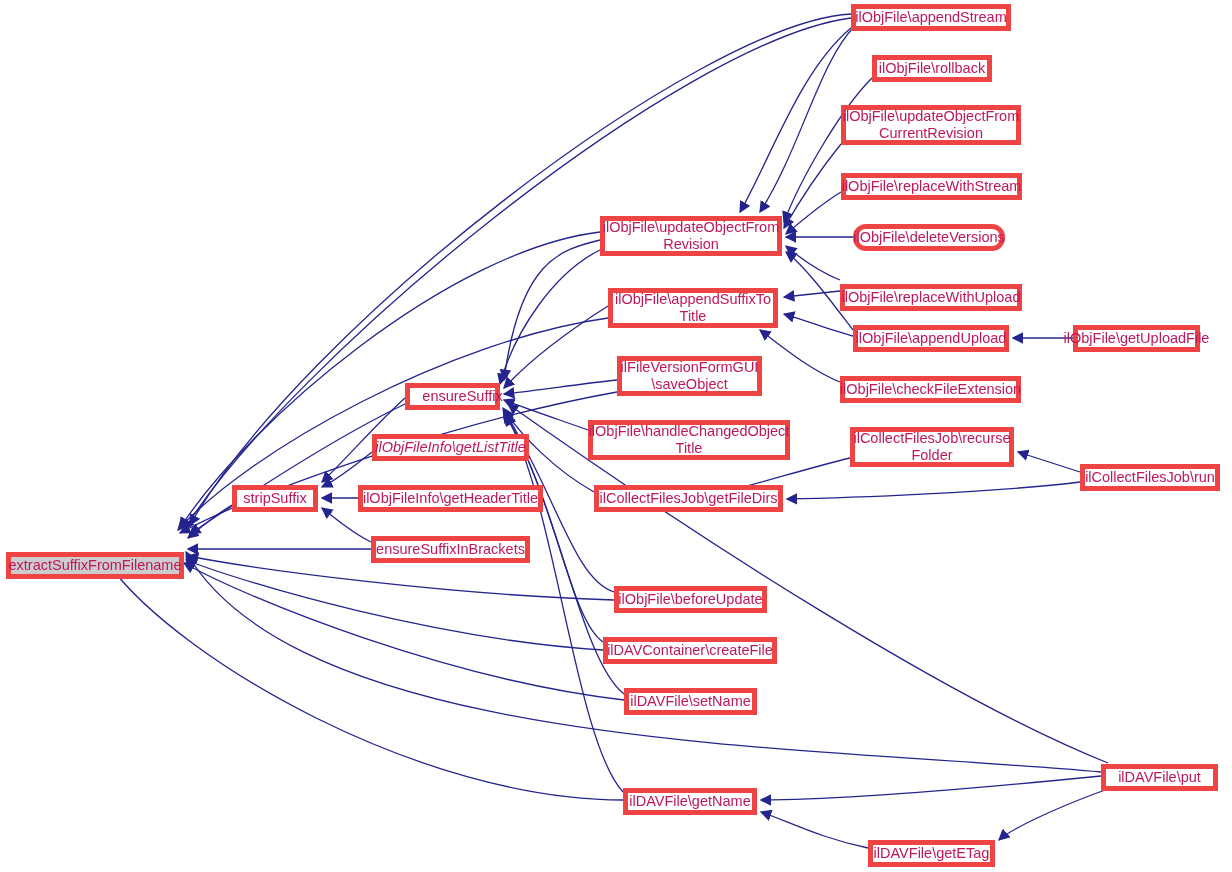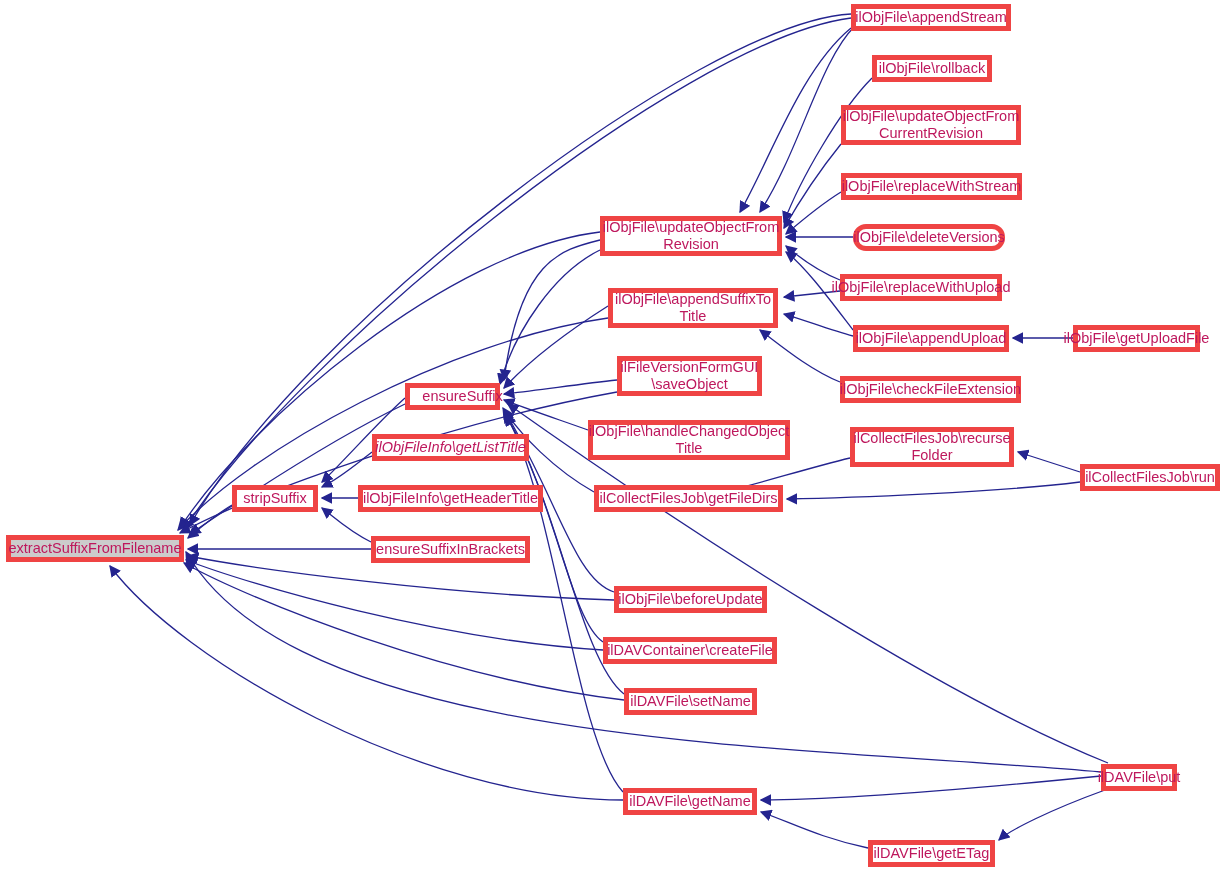--- a/index.html
+++ b/index.html
@@ -99,21 +99,21 @@
         <path d="M 624,694 C 580,660 558,500 505,414" marker-end="url(#arrow)" stroke="#24248f"></path>
         <path d="M 623,792 C 575,740 555,500 506,415" marker-end="url(#arrow)" stroke="#24248f"></path>
         <path d="M 1101,772 C 800,745 300,750 186,552" marker-end="url(#arrow)" stroke="#24248f"></path>
         <path d="M 1101,776 C 960,790 830,800 761,800" marker-end="url(#arrow)" stroke="#24248f"></path>
         <path d="M 1108,763 C 950,700 700,540 508,404" marker-end="url(#arrow)" stroke="#24248f"></path>
         <path d="M 1105,790 C 1050,810 1010,830 999,840" marker-end="url(#arrow)" stroke="#24248f"></path>
         <path d="M 868,848 C 820,838 790,822 761,812" marker-end="url(#arrow)" stroke="#24248f"></path>
       </g>
   </svg>
   <div id="node-layer">
-      <div class="node highlight" style="left: 6px; top: 535px; width: 178px; height: 27px;"><span class="node-label">extractSuffixFromFilename</span></div>
+      <div class="node highlight" style="left: 6px; top: 552px; width: 178px; height: 27px;"><span class="node-label">extractSuffixFromFilename</span></div>
       <div class="node" style="left: 232px; top: 485px; width: 86px; height: 27px;"><span class="node-label">stripSuffix</span></div>
       <div class="node" style="left: 405px; top: 383px; width: 95px; height: 27px; padding-left: 20px;"><span class="node-label">ensureSuffix</span></div>
       <div class="node" style="left: 372px; top: 434px; width: 157px; height: 27px; font-style: italic;"><span class="node-label">ilObjFileInfo\getListTitle</span></div>
       <div class="node" style="left: 358px; top: 485px; width: 185px; height: 27px;"><span class="node-label">ilObjFileInfo\getHeaderTitle</span></div>
       <div class="node" style="left: 371px; top: 536px; width: 159px; height: 27px;"><span class="node-label">ensureSuffixInBrackets</span></div>
       <div class="node" style="left: 600px; top: 216px; width: 182px; height: 40px;"><span class="node-label">ilObjFile\updateObjectFrom
 Revision</span></div>
       <div class="node" style="left: 608px; top: 288px; width: 170px; height: 40px;"><span class="node-label">ilObjFile\appendSuffixTo
 Title</span></div>
       <div class="node" style="left: 617px; top: 356px; width: 145px; height: 40px;"><span class="node-label">ilFileVersionFormGUI
@@ -124,23 +124,23 @@
       <div class="node" style="left: 614px; top: 586px; width: 153px; height: 27px;"><span class="node-label">ilObjFile\beforeUpdate</span></div>
       <div class="node" style="left: 603px; top: 637px; width: 174px; height: 27px;"><span class="node-label">ilDAVContainer\createFile</span></div>
       <div class="node" style="left: 624px; top: 688px; width: 133px; height: 27px;"><span class="node-label">ilDAVFile\setName</span></div>
       <div class="node" style="left: 623px; top: 788px; width: 134px; height: 27px;"><span class="node-label">ilDAVFile\getName</span></div>
       <div class="node" style="left: 851px; top: 4px; width: 160px; height: 27px;"><span class="node-label">ilObjFile\appendStream</span></div>
       <div class="node" style="left: 872px; top: 55px; width: 120px; height: 27px;"><span class="node-label">ilObjFile\rollback</span></div>
       <div class="node" style="left: 841px; top: 105px; width: 180px; height: 40px;"><span class="node-label">ilObjFile\updateObjectFrom
 CurrentRevision</span></div>
       <div class="node" style="left: 841px; top: 173px; width: 181px; height: 27px;"><span class="node-label">ilObjFile\replaceWithStream</span></div>
       <div class="node" style="left: 853px; top: 224px; width: 152px; height: 27px; border-radius: 13px;"><span class="node-label">ilObjFile\deleteVersions</span></div>
-      <div class="node" style="left: 840px; top: 274px; width: 162px; height: 27px;"><span class="node-label">ilObjFile\replaceWithUpload</span></div>
+      <div class="node" style="left: 840px; top: 284px; width: 182px; height: 27px;"><span class="node-label">ilObjFile\replaceWithUpload</span></div>
       <div class="node" style="left: 853px; top: 325px; width: 156px; height: 27px;"><span class="node-label">ilObjFile\appendUpload</span></div>
       <div class="node" style="left: 840px; top: 376px; width: 181px; height: 27px;"><span class="node-label">ilObjFile\checkFileExtension</span></div>
       <div class="node" style="left: 850px; top: 427px; width: 164px; height: 40px;"><span class="node-label">ilCollectFilesJob\recurse
 Folder</span></div>
       <div class="node" style="left: 868px; top: 840px; width: 127px; height: 27px;"><span class="node-label">ilDAVFile\getETag</span></div>
       <div class="node" style="left: 1073px; top: 325px; width: 127px; height: 27px;"><span class="node-label">ilObjFile\getUploadFile</span></div>
       <div class="node" style="left: 1080px; top: 464px; width: 140px; height: 27px;"><span class="node-label">ilCollectFilesJob\run</span></div>
-      <div class="node" style="left: 1101px; top: 764px; width: 76px; height: 27px;"><span class="node-label">ilDAVFile\put</span></div>
+      <div class="node" style="left: 1101px; top: 764px; width: 117px; height: 27px;"><span class="node-label">ilDAVFile\put</span></div>
     </div>
 </div>
 
 </body></html>

